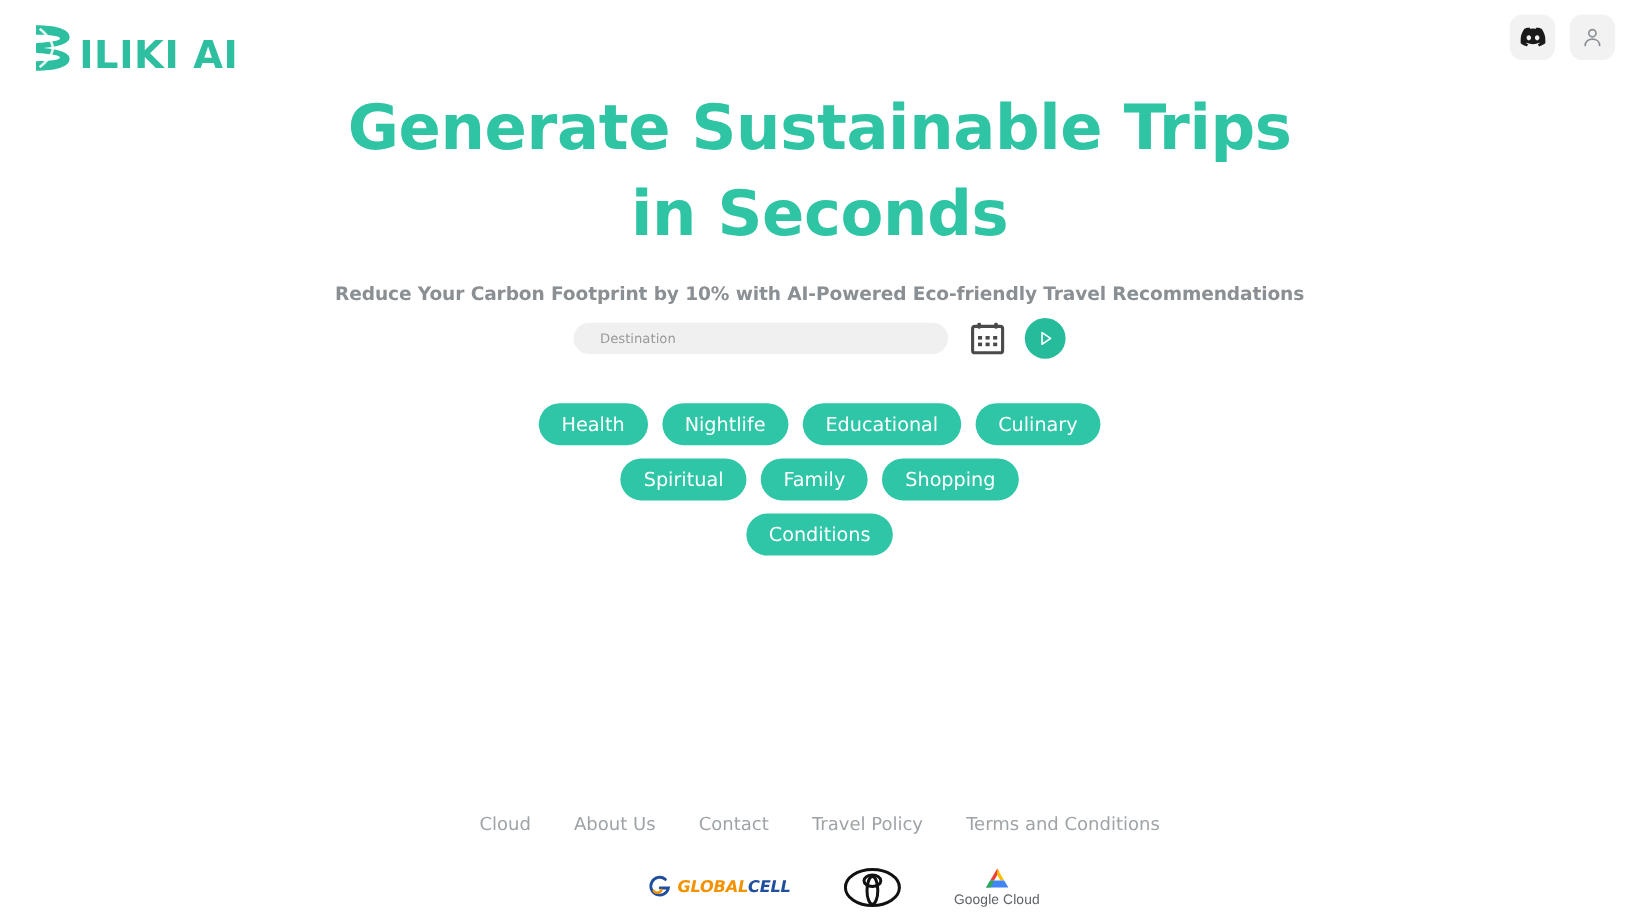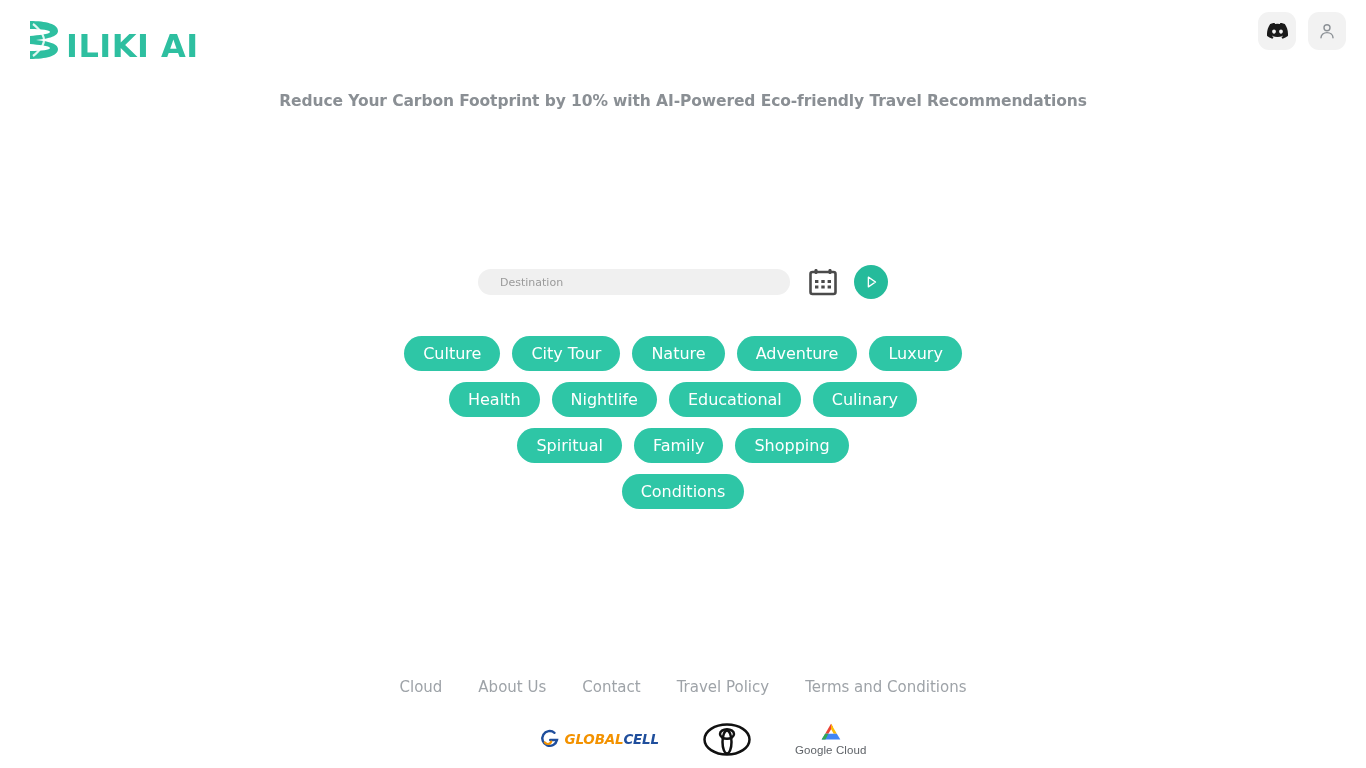--- a/index.html
+++ b/index.html
@@ -255,20 +255,24 @@
     <button class="icon-btn">
       <svg width="20" height="20" viewBox="0 0 24 24">
         <circle cx="12" cy="8" r="3.6" fill="none" stroke="#8c9196" stroke-width="1.7"></circle>
         <path d="M4.8 20.2c0-3.9 3.2-6.3 7.2-6.3s7.2 2.4 7.2 6.3" fill="none" stroke="#8c9196" stroke-width="1.7" stroke-linecap="round"></path>
       </svg>
     </button>
   </div>
 </div>
 
 <div class="hero">
+  <h1 class="hero-title">
+    <span class="hero-title-line">Generate Sustainable Trips</span>
+    <span class="hero-title-line">in Seconds</span>
+  </h1>
   <div class="hero-sub">Reduce Your Carbon Footprint by 10% with AI-Powered Eco-friendly Travel Recommendations</div>
 </div>
 
 <div class="search-row">
   <input class="search-input" type="text" placeholder="Destination" style="">
 
   <button class="cal-btn">
     <svg width="30" height="30" viewBox="0 0 30 30">
       <rect x="6.5" y="2" width="3" height="5" rx="1.2" fill="#4a4a4a"></rect>
       <rect x="20.5" y="2" width="3" height="5" rx="1.2" fill="#4a4a4a"></rect>
@@ -284,27 +288,20 @@
 
   <button class="go-btn">
     <svg width="18" height="18" viewBox="0 0 24 24">
       <path d="M8.5 5.5 L18 12 L8.5 18.5 Z" fill="none" stroke="#ffffff" stroke-width="1.8" stroke-linejoin="round"></path>
     </svg>
   </button>
 </div>
 
 <div class="tags">
 
-  <div class="tag-row">
-    <button class="tag">Culture</button>
-    <button class="tag">City Tour</button>
-    <button class="tag">Nature</button>
-    <button class="tag">Adventure</button>
-    <button class="tag">Luxury</button>
-  </div>
 
   <div class="tag-row">
     <button class="tag">Health</button>
     <button class="tag">Nightlife</button>
     <button class="tag">Educational</button>
     <button class="tag">Culinary</button>
   </div>
 
   <div class="tag-row">
     <button class="tag">Spiritual</button>

